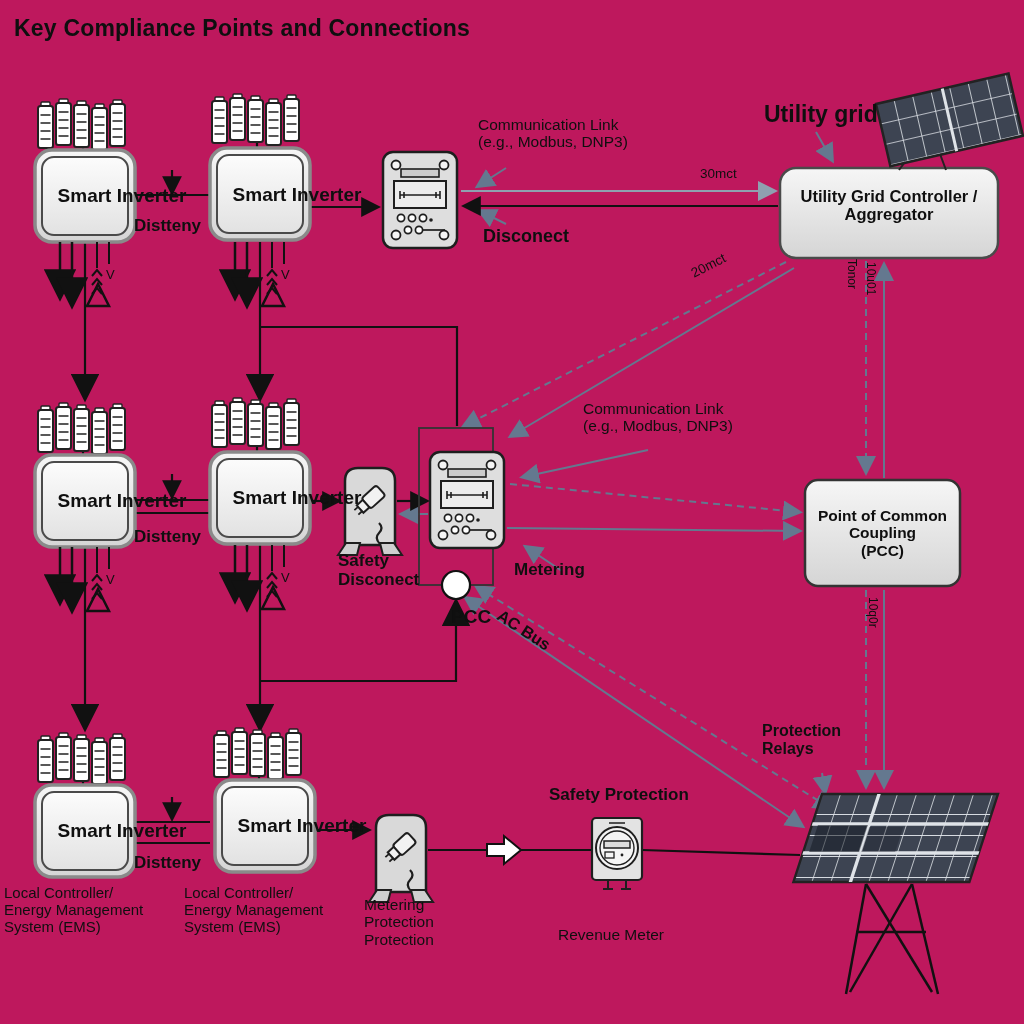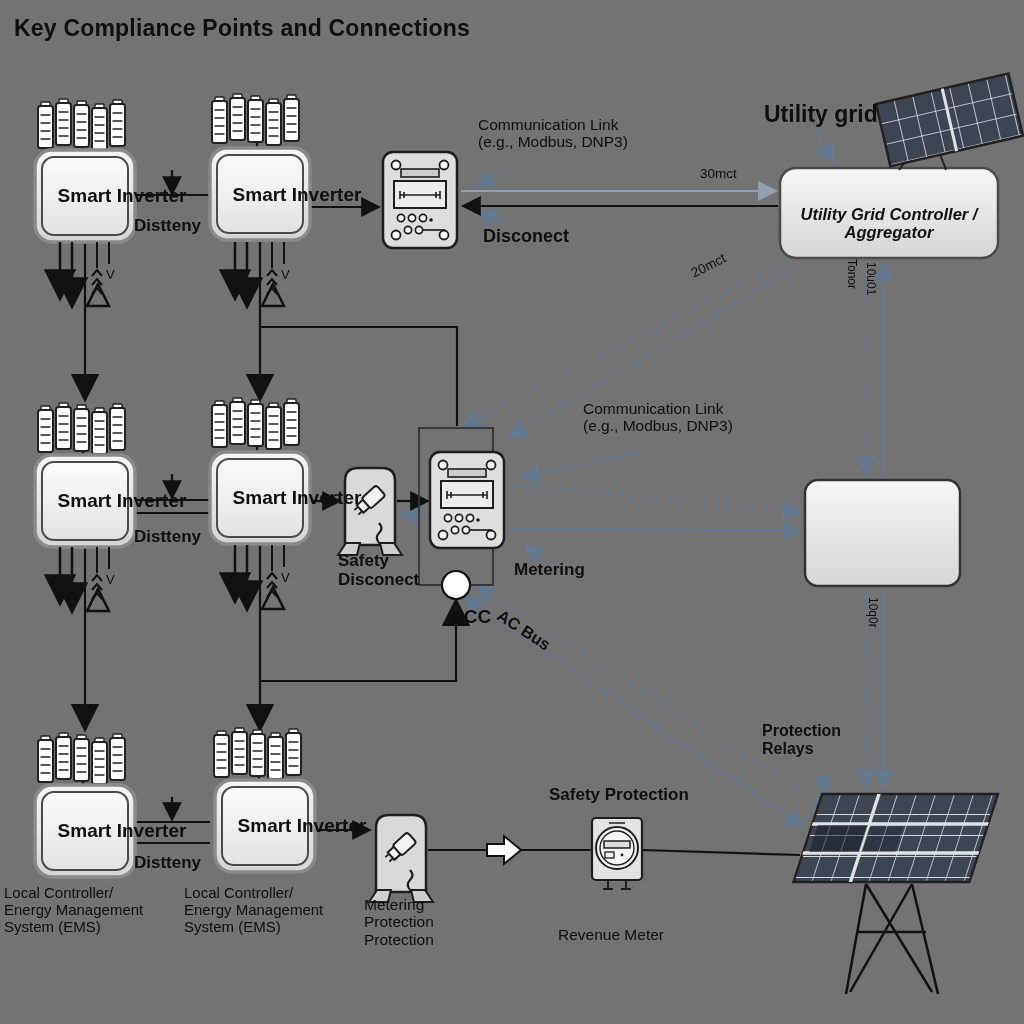--- a/index.html
+++ b/index.html
@@ -1,16 +1,16 @@
 <!DOCTYPE html>
 <html><head>
 <meta charset="utf-8">
 <style>
   html,body{margin:0;padding:0;background:#ffffff;}
-  #stage{position:relative;width:1024px;height:1024px;background:#737373;overflow:hidden;
+  #stage{position:relative;width:1024px;height:1024px;background:#be185d;overflow:hidden;
          font-family:"Liberation Sans", sans-serif;color:#0f0f0f;}
   #stage svg{position:absolute;left:0;top:0;}
   .lbl{position:absolute;white-space:nowrap;line-height:1.12;}
   .c{text-align:left;white-space:normal;}
   .b{font-weight:bold;}
   .flexc{display:flex;align-items:center;justify-content:center;flex-direction:column;}
   .vert{writing-mode:vertical-rl;}
   .lbl span{display:block;}
   .title{font-size:23px;font-weight:bold;letter-spacing:.2px;}
   .inv{font-size:19px;font-weight:bold;text-align:center;line-height:1.08;margin-left:37px;}
@@ -238,34 +238,39 @@
   <span>Communication Link</span>
   <span>(e.g., Modbus, DNP3)</span>
 </div>
 
 <div class="lbl b" style="left:483px;top:226px;font-size:18px;">Disconect</div>
 <div class="lbl small" style="left:700px;top:166px;">30mct</div>
 <div class="lbl small" style="left:690px;top:258px;transform:rotate(-27deg);">20mct</div>
 
 <div class="lbl b" style="left:764px;top:102px;font-size:23px;">Utility grid</div>
 
-<div class="lbl b c flexc" style="left:780px;top:178px;width:218px;height:90px;font-size:16.5px;font-style:italic;">
+<div class="lbl b c flexc" style="left:780px;top:160px;width:218px;height:90px;font-size:16.5px;">
   <span>Utility Grid Controller /</span>
   <span>Aggregator</span>
 </div>
 
 <div class="lbl vert" style="left:845px;top:259px;font-size:12px;">Tonor</div>
 <div class="lbl vert" style="left:864px;top:262px;font-size:12px;">10u01</div>
 <div class="lbl vert" style="left:866px;top:597px;font-size:12px;">10q0r</div>
 
 <div class="lbl c" style="left:583px;top:400px;width:185px;font-size:15.5px;">
   <span>Communication Link</span>
   <span>(e.g., Modbus, DNP3)</span>
 </div>
 
+<div class="lbl b c flexc" style="left:805px;top:480px;width:155px;height:106px;font-size:15.5px;">
+  <span>Point of Common</span>
+  <span>Coupling</span>
+  <span>(PCC)</span>
+</div>
 
 <div class="lbl b c" style="left:318px;top:551px;width:94px;font-size:17px;margin-left:20px;">
   <span>Safety</span>
   <span>Disconect</span>
 </div>
 
 <div class="lbl b" style="left:514px;top:560px;font-size:17px;">Metering</div>
 <div class="lbl b" style="left:403px;top:606px;font-size:19px;margin-left:48px;">PCC</div>
 <div class="lbl b" style="left:504px;top:606px;font-size:16.5px;transform:rotate(33deg);transform-origin:left top;">AC Bus</div>
 

